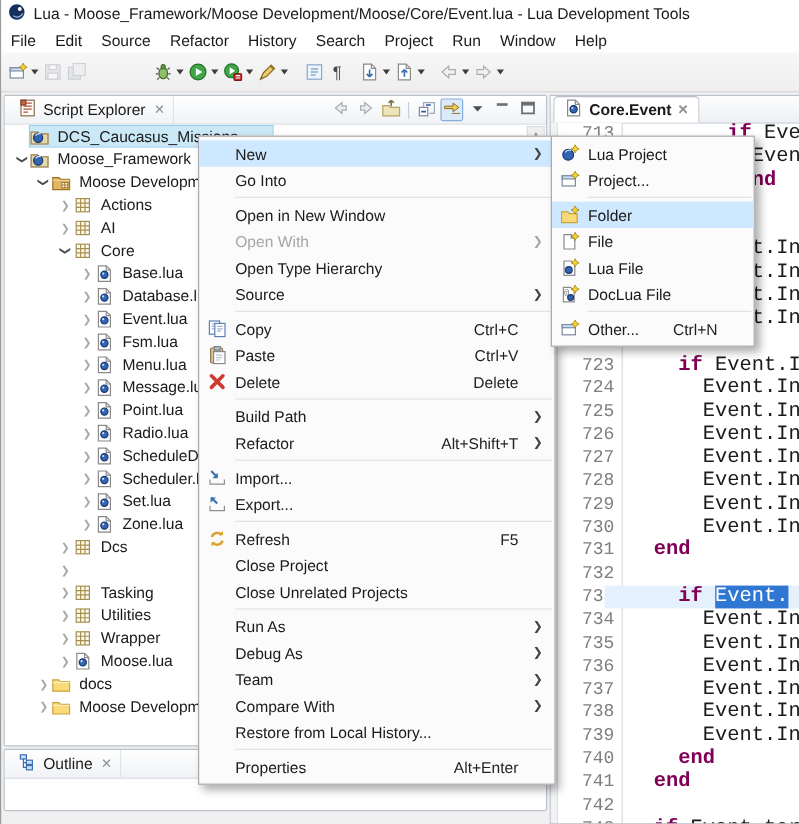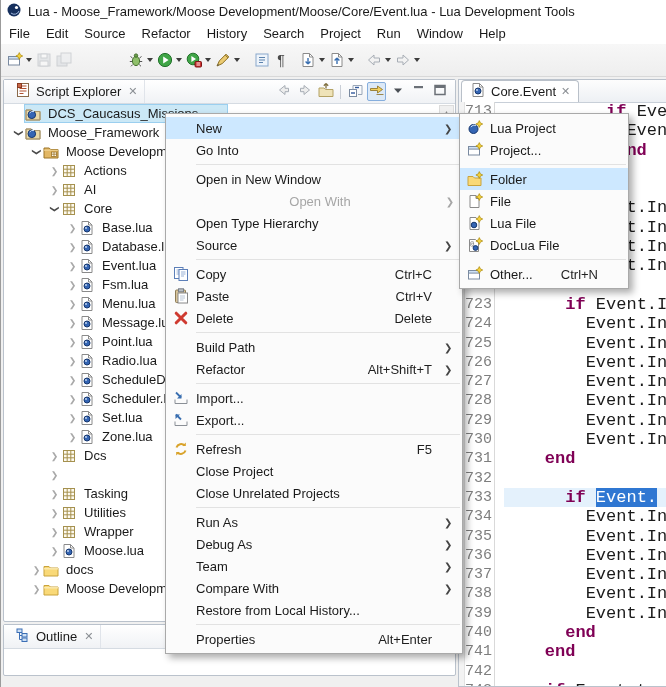--- a/index.html
+++ b/index.html
@@ -31,41 +31,41 @@
   .chev{display:inline-block;width:13px;text-align:center;font-size:9px;color:#a9a9a9;flex:none;}
   .chev.open{color:#4a4a4a;transform:rotate(90deg);}
   .ticon{width:16px;height:16px;flex:none;margin-right:4px;}
   .ticon svg{display:block;}
   .tlabel{padding:1px 3px;}
   .trow.sel .selwrap{background:#cbe8f6;outline:1px solid #9bcfef;}
   .selwrap{display:inline-flex;align-items:center;padding-right:26px;}
   .scrollup{position:absolute;right:1px;top:1px;width:13px;height:13px;background:#f0f0f0;border:1px solid #dcdcdc;font-size:7px;color:#8a8a8a;display:flex;align-items:center;justify-content:center;}
   
   #editor{position:absolute;left:457px;top:79px;width:210px;height:608px;background:#fff;border:1px solid #bac2cc;box-sizing:border-box;}
-  .etabs{height:22px;background:linear-gradient(#fdfdfd,#edf0f4);border-bottom:1px solid #c8cfd8;display:flex;align-items:flex-start;}
+  .etabs{height:22px;background:linear-gradient(#fdfdfd,#edf0f4);border-bottom:1px solid #c8cfd8;display:flex;align-items:flex-start;font-weight:bold;}
   .etab{display:flex;align-items:center;gap:5px;background:#fff;border:1px solid #b9c0c9;border-bottom:none;border-radius:4px 4px 0 0;height:21px;padding:0 8px;margin-left:2px;}
   .etab .x{color:#8b8f94;font-size:11px;}
   #ecode{position:absolute;left:0;top:22px;right:0;bottom:0;overflow:hidden;font-family:"Liberation Mono","DejaVu Sans Mono",monospace;}
   .annot{position:absolute;left:0;top:0;bottom:0;width:5px;background:#f3f3f3;border-right:1px solid #e2e2e2;}
-  #gutter{position:absolute;left:6px;top:0;bottom:0;width:30px;background:#fff;border-right:1px solid #d9d9d9;text-align:right;color:#7e7e7e;font-size:15px;line-height:19.3px;padding-right:6px;box-sizing:border-box;}
+  #gutter{position:absolute;left:6px;top:0;bottom:0;width:54px;background:#fff;border-right:1px solid #d9d9d9;text-align:right;color:#7e7e7e;font-size:15px;line-height:19.3px;padding-right:6px;box-sizing:border-box;}
   #clines{position:absolute;left:45px;top:0;right:0;bottom:0;font-size:17px;line-height:19.3px;white-space:pre;}
   .cline{height:19.3px;}
   .cline.cur{background:#e4f1fc;}
   .kw{color:#7f0055;font-weight:bold;}
   .selcode{background:#2f77d2;color:#fff;}
   
   .menu{position:absolute;background:#fbfbfb;border:1px solid #a9a9a9;box-shadow:4px 4px 7px rgba(0,0,0,.32);padding:3px 0;z-index:40;box-sizing:border-box;}
   .mi{height:22px;display:flex;align-items:center;padding-right:6px;}
   .mi .ic{width:30px;flex:none;display:flex;justify-content:center;align-items:center;}
   .mi .ic svg{display:block;}
   .mi .lb{flex:1;white-space:nowrap;}
   .mi .ac{color:#1f1f1f;margin-right:12px;white-space:nowrap;}
   .mi .ar{width:12px;color:#444;font-size:10px;}
   .mi.hl{background:#cde8ff;}
-  .mi.dis .lb,.mi.dis .ar{color:#a6a6a6;text-align:center;}
+  .mi.dis .lb,.mi.dis .ar{color:#a6a6a6;}
   .msep{border-top:1px solid #e2e2e2;margin:3px 2px 3px 30px;}
 </style>
 </head>
 <body>
 
 <div id="window">
 
   <div class="titlebar">
     <span id="app-icon"><svg width="16" height="16" viewBox="0 0 16 16" xmlns="http://www.w3.org/2000/svg">
           <circle cx="8" cy="8" r="6.5" fill="#16305e"></circle>

